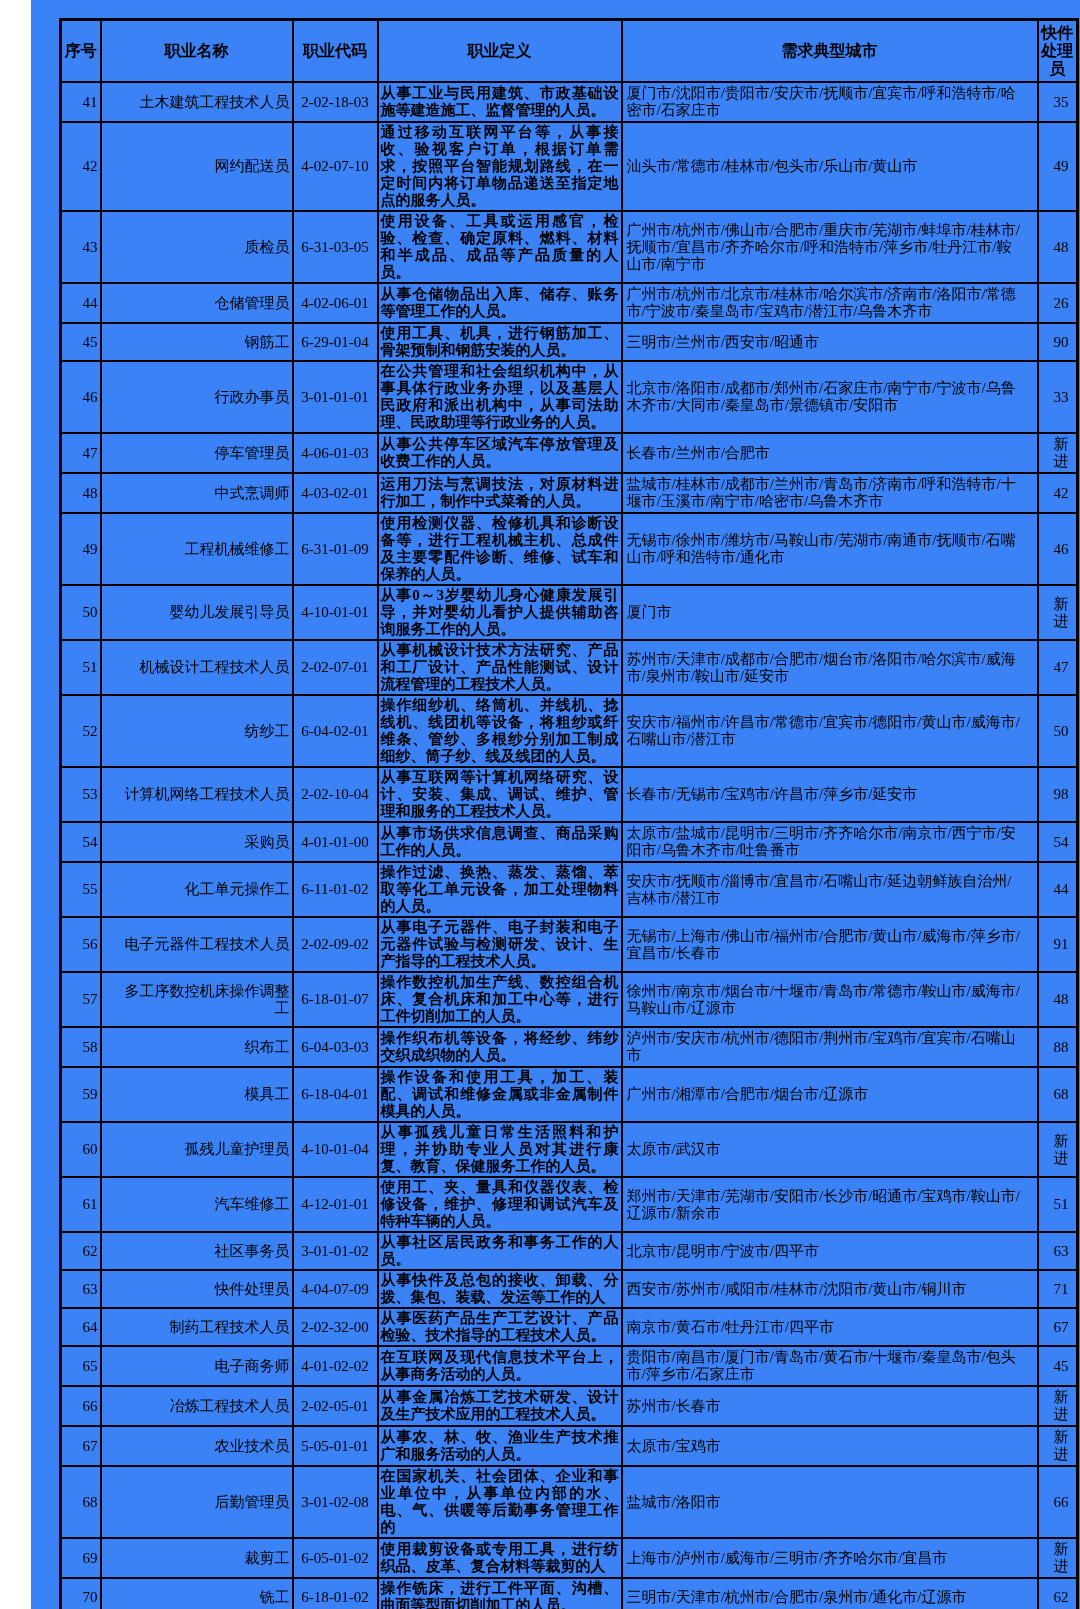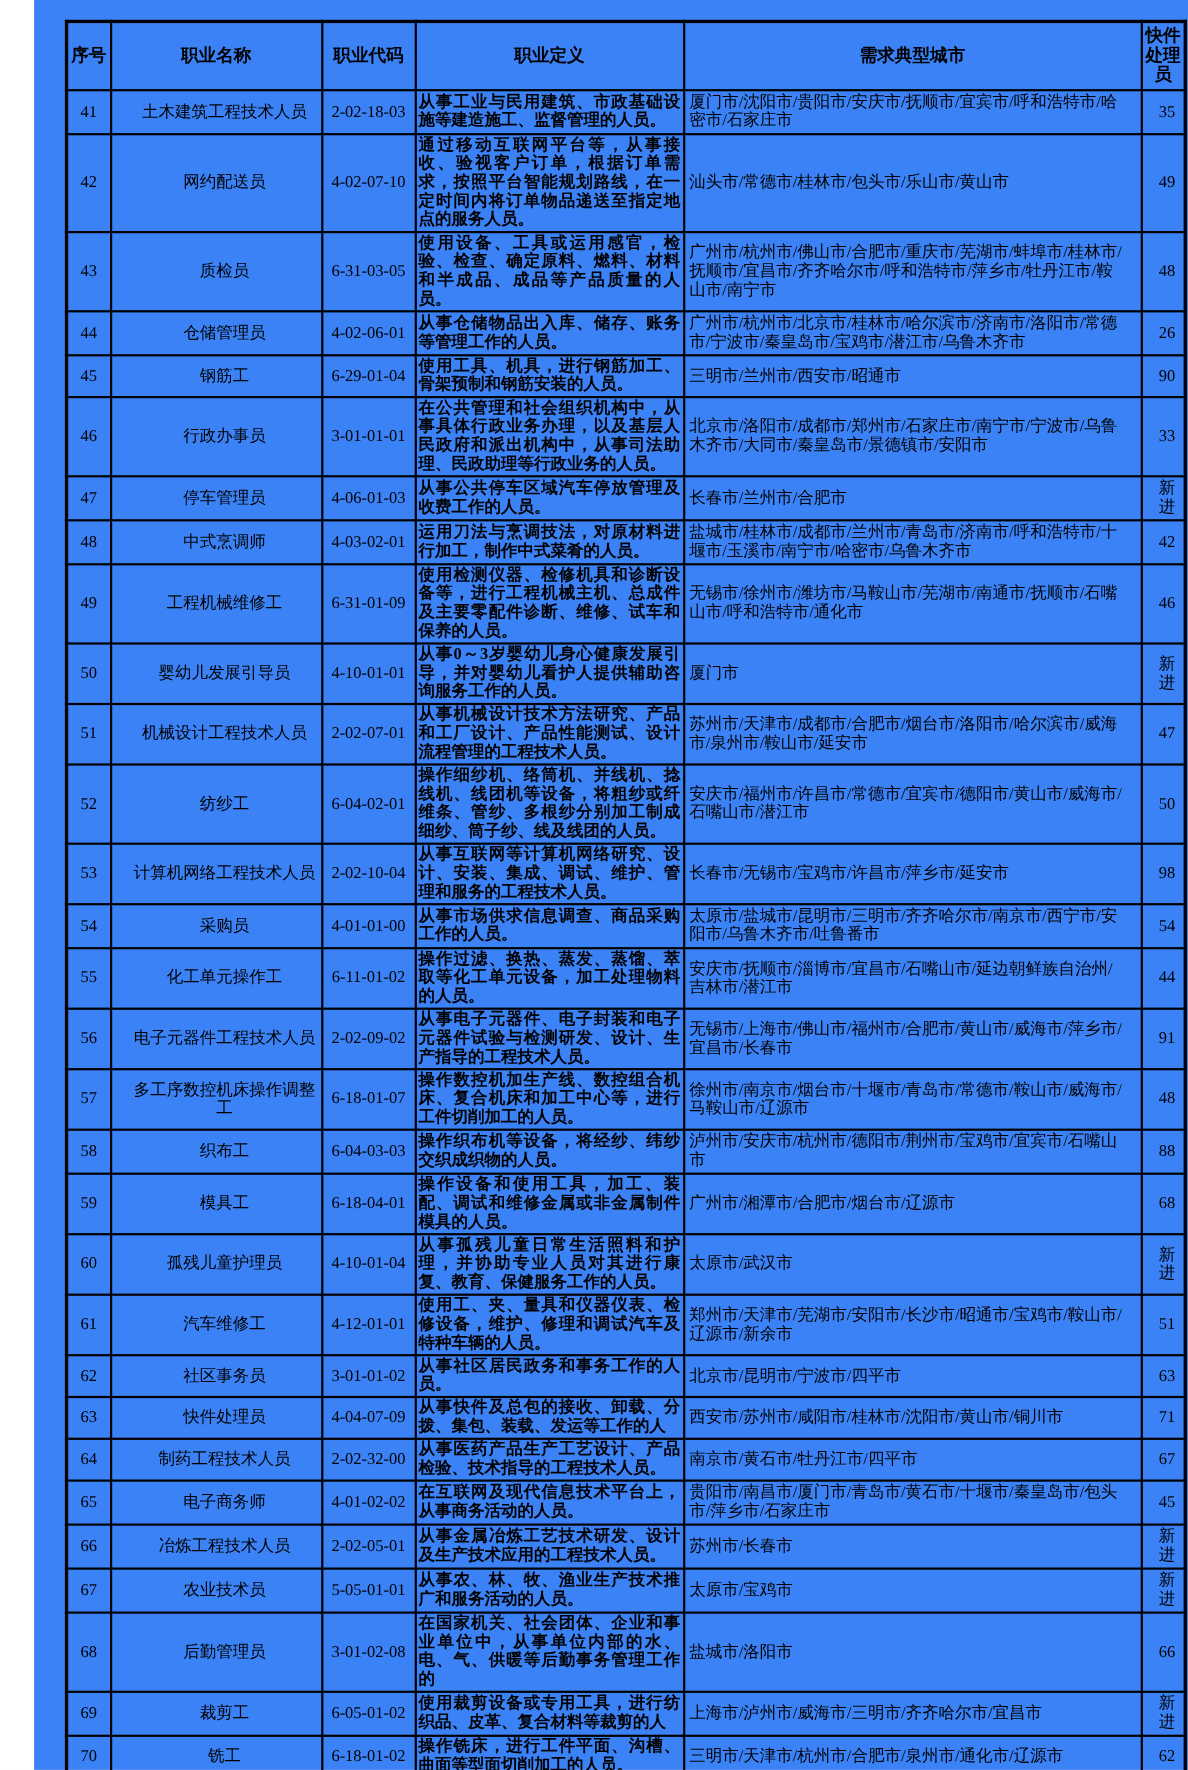--- a/index.html
+++ b/index.html
@@ -42,22 +42,22 @@
     font-size: 15px;
     line-height: 17px;
     padding: 2px 2px;
   }
   col.c-no   { width: 40px; }
   col.c-name { width: 192px; }
   col.c-code { width: 85px; }
   col.c-def  { width: 244px; }
   col.c-city { width: 416px; }
   col.c-rank { width: 40px; }
-  td.serial-cell { text-align: center; }
-  td.name-cell   { text-align: center; padding-left: 17px; }
+  td.serial-cell { text-align: right; }
+  td.name-cell   { text-align: right; padding-left: 17px; }
   td.code-cell   { text-align: center; letter-spacing: 0px; }
   td.definition-cell {
     text-align: justify;
     text-justify: inter-ideograph;
     padding: 1px 2px;
     font-weight: bold;
   }
   td.cities-cell { text-align: left; padding-left: 4px; padding-right: 12px; }
   td.rank-cell   { text-align: center; padding: 2px 15px; }
 </style>

